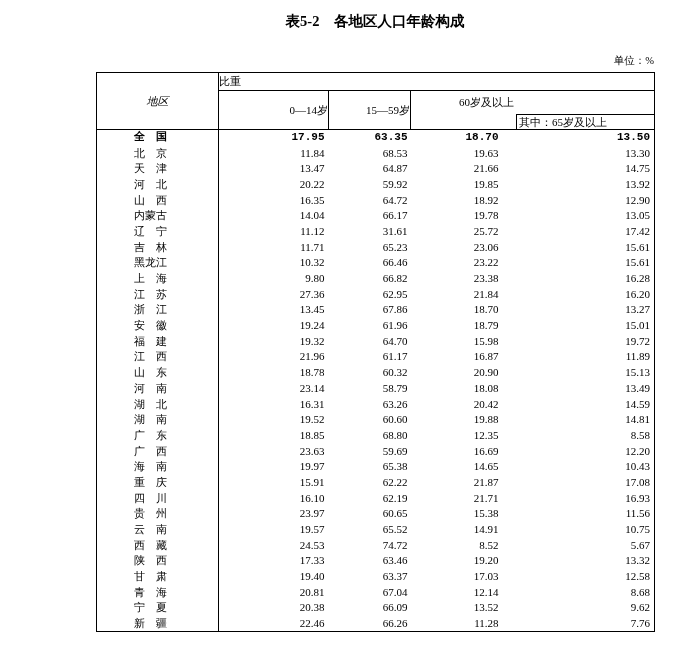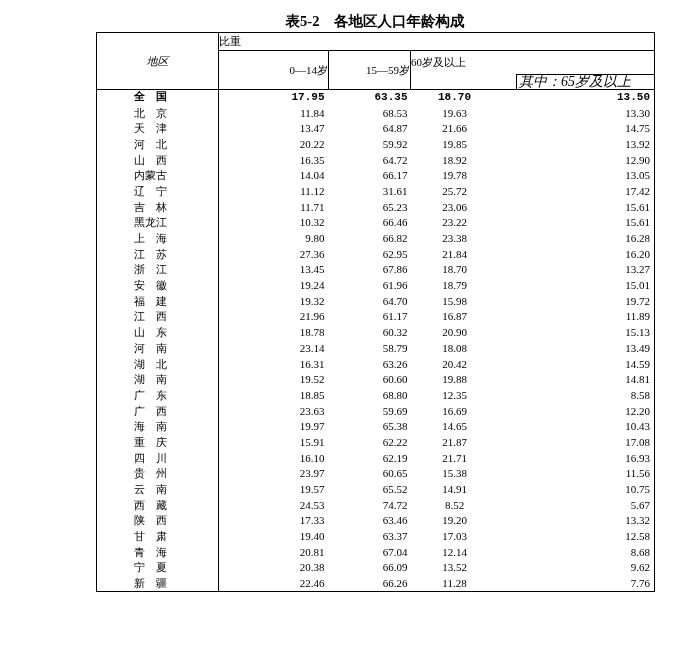--- a/index.html
+++ b/index.html
@@ -47,51 +47,52 @@
   }
   .group-h {
     border-bottom:1px solid #000;
     text-align:left;
   }
   .sub-h { text-align:right; }
   .sub-h.b { border-bottom:1px solid #000; }
   .sub-h.vr { border-right:1px solid #000; }
   .span60 {
     text-align:left;
+    padding-left:48px;
   }
   .empty-sub { border-bottom:1px solid #000; }
   .qizhong {
     border-top:1px solid #000;
     border-left:1px solid #000;
     border-bottom:1px solid #000;
     text-align:left;
-    font-size:14px;
+    font-size:11px;
     padding-left:2px;
     white-space:nowrap;
-    font-style:italic;
   }
 
   td.region {
     border-right:1px solid #000;
     text-align:left;
     padding-left:37px;
     white-space:nowrap;
   }
   td.num { text-align:right; font-variant-numeric:tabular-nums; }
   td.num.c0 { padding-right:4px; }
   td.num.c1 { padding-right:3px; }
-  td.num.c2 { padding-right:18px;text-align:center; }
+  td.num.c2 { padding-right:18px; }
   td.num.c3 { padding-right:4px; }
   tr.bold td { font-weight:bold;font-family:Liberation Mono, monospace; }
 </style>
 </head>
 <body>
 
 <div class="page">
   <div class="doc-title">表5-2　各地区人口年龄构成</div>
+  <div class="unit-label">单位：%</div>
 
   <table>
     <colgroup>
       <col style="width:122px">
       <col style="width:110px">
       <col style="width:82px">
       <col style="width:106px">
       <col style="width:138px">
     </colgroup>
     <thead>

